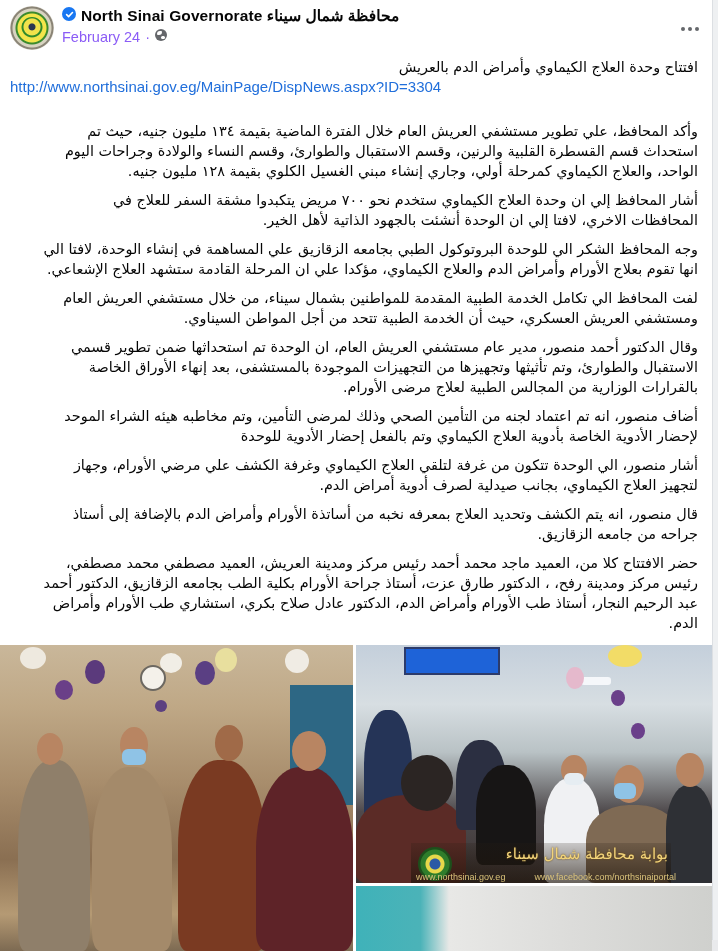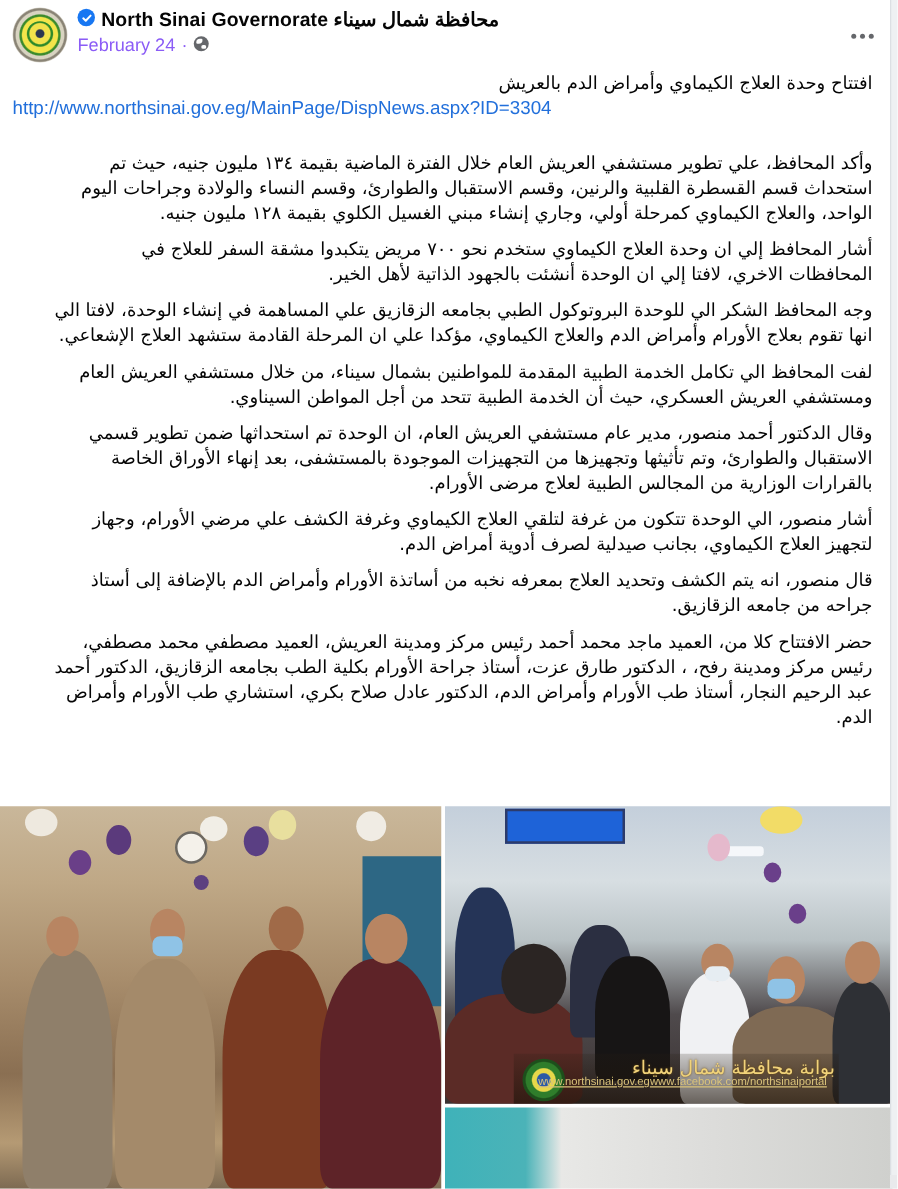--- a/index.html
+++ b/index.html
@@ -53,22 +53,22 @@
   .clock { position: absolute; border-radius: 50%; background: #f4f1ea; border: 2px solid #6c6861; }
   .door { position: absolute; background: #2d6784; }
   .tv { position: absolute; background: #1e63d8; border: 2px solid #2c3b6b; }
   .light { position: absolute; background: #f5f7fa; border-radius: 3px; }
   .watermark-band { position: absolute; left: 55px; top: 198px; width: 260px; height: 40px;
     background: linear-gradient(180deg, rgba(40,30,20,0.2), rgba(30,20,10,0.65)); }
   .watermark-logo { position: absolute; left: 62px; top: 202px; width: 34px; height: 34px; border-radius: 50%;
     background: radial-gradient(circle, #2b5aa5 0 5px, #e7d84a 6px 9px, #2f7d2b 10px 14px, #1d4f1b 15px); }
   .watermark-text { position: absolute; left: 100px; top: 200px; width: 212px; height: 26px; font-family: "DejaVu Serif", serif;
     font-size: 15px; color: #f1d37a; direction: rtl; text-shadow: 0 0 2px #6a4a10; white-space: nowrap; overflow: hidden; }
-  .watermark-urls { position: absolute; left: 60px; top: 215px; width: 260px; height: 11px; font-family: "Liberation Sans", sans-serif;
-    font-size: 9px; color: #d9c27a; display: flex; justify-content: center; white-space: nowrap; text-decoration: underline; }
+  .watermark-urls { position: absolute; left: 60px; top: 227px; width: 260px; height: 11px; font-family: "Liberation Sans", sans-serif;
+    font-size: 9px; color: #d9c27a; display: flex; justify-content: space-between; white-space: nowrap; }
 </style>
 </head>
 <body>
 
 <div class="post">
 
   <div class="header">
     <div class="avatar">
         <div class="inner"></div>
       </div>
@@ -93,20 +93,21 @@
   </div>
 
   <div class="content">
     <p class="title">افتتاح وحدة العلاج الكيماوي وأمراض الدم بالعريش</p>
     <a class="link">http://www.northsinai.gov.eg/MainPage/DispNews.aspx?ID=3304</a>
     <p>وأكد المحافظ، علي تطوير مستشفي العريش العام خلال الفترة الماضية بقيمة ١٣٤ مليون جنيه، حيث تم استحداث قسم القسطرة القلبية والرنين، وقسم الاستقبال والطوارئ، وقسم النساء والولادة وجراحات اليوم الواحد، والعلاج الكيماوي كمرحلة أولي، وجاري إنشاء مبني الغسيل الكلوي بقيمة ١٢٨ مليون جنيه.</p>
     <p>أشار المحافظ إلي ان وحدة العلاج الكيماوي ستخدم نحو ٧٠٠ مريض يتكبدوا مشقة السفر للعلاج في المحافظات الاخري، لافتا إلي ان الوحدة أنشئت بالجهود الذاتية لأهل الخير.</p>
     <p>وجه المحافظ الشكر الي للوحدة البروتوكول الطبي بجامعه الزقازيق علي المساهمة في إنشاء الوحدة، لافتا الي انها تقوم بعلاج الأورام وأمراض الدم والعلاج الكيماوي، مؤكدا علي ان المرحلة القادمة ستشهد العلاج الإشعاعي.</p>
     <p>لفت المحافظ الي تكامل الخدمة الطبية المقدمة للمواطنين بشمال سيناء، من خلال مستشفي العريش العام ومستشفي العريش العسكري، حيث أن الخدمة الطبية تتحد من أجل المواطن السيناوي.</p>
     <p>وقال الدكتور أحمد منصور، مدير عام مستشفي العريش العام، ان الوحدة  تم استحداثها ضمن تطوير قسمي الاستقبال والطوارئ، وتم تأثيثها وتجهيزها  من التجهيزات الموجودة بالمستشفى، بعد إنهاء الأوراق الخاصة بالقرارات الوزارية من المجالس الطبية لعلاج مرضى الأورام.</p>
+    <p>أضاف منصور، انه تم اعتماد لجنه من التأمين الصحي وذلك لمرضى التأمين، وتم مخاطبه هيئه الشراء الموحد لإحضار الأدوية الخاصة بأدوية العلاج الكيماوي وتم بالفعل إحضار الأدوية للوحدة</p>
     <p>أشار منصور، الي الوحدة تتكون من غرفة لتلقي العلاج الكيماوي وغرفة الكشف علي مرضي الأورام، وجهاز لتجهيز العلاج الكيماوي، بجانب صيدلية لصرف أدوية أمراض  الدم.</p>
     <p>قال منصور، انه يتم الكشف وتحديد العلاج بمعرفه نخبه من أساتذة الأورام وأمراض الدم بالإضافة إلى أستاذ جراحه من جامعه الزقازيق.</p>
     <p>حضر الافتتاح كلا من، العميد ماجد محمد أحمد رئيس مركز ومدينة العريش، العميد مصطفي محمد مصطفي، رئيس مركز ومدينة رفح، ، الدكتور طارق عزت، أستاذ جراحة الأورام بكلية الطب بجامعه الزقازيق، الدكتور أحمد عبد الرحيم النجار، أستاذ طب الأورام وأمراض الدم، الدكتور عادل صلاح بكري، استشاري طب الأورام وأمراض الدم.</p>
   </div>
 
   <div class="grid">
 
     <div class="photo photo-left">
       <div class="balloon" style="left:20px;top:2px;width:26px;height:22px;background:#eee9df"></div>
       <div class="balloon" style="left:85px;top:15px;width:20px;height:24px;background:#5b3a7c"></div>

